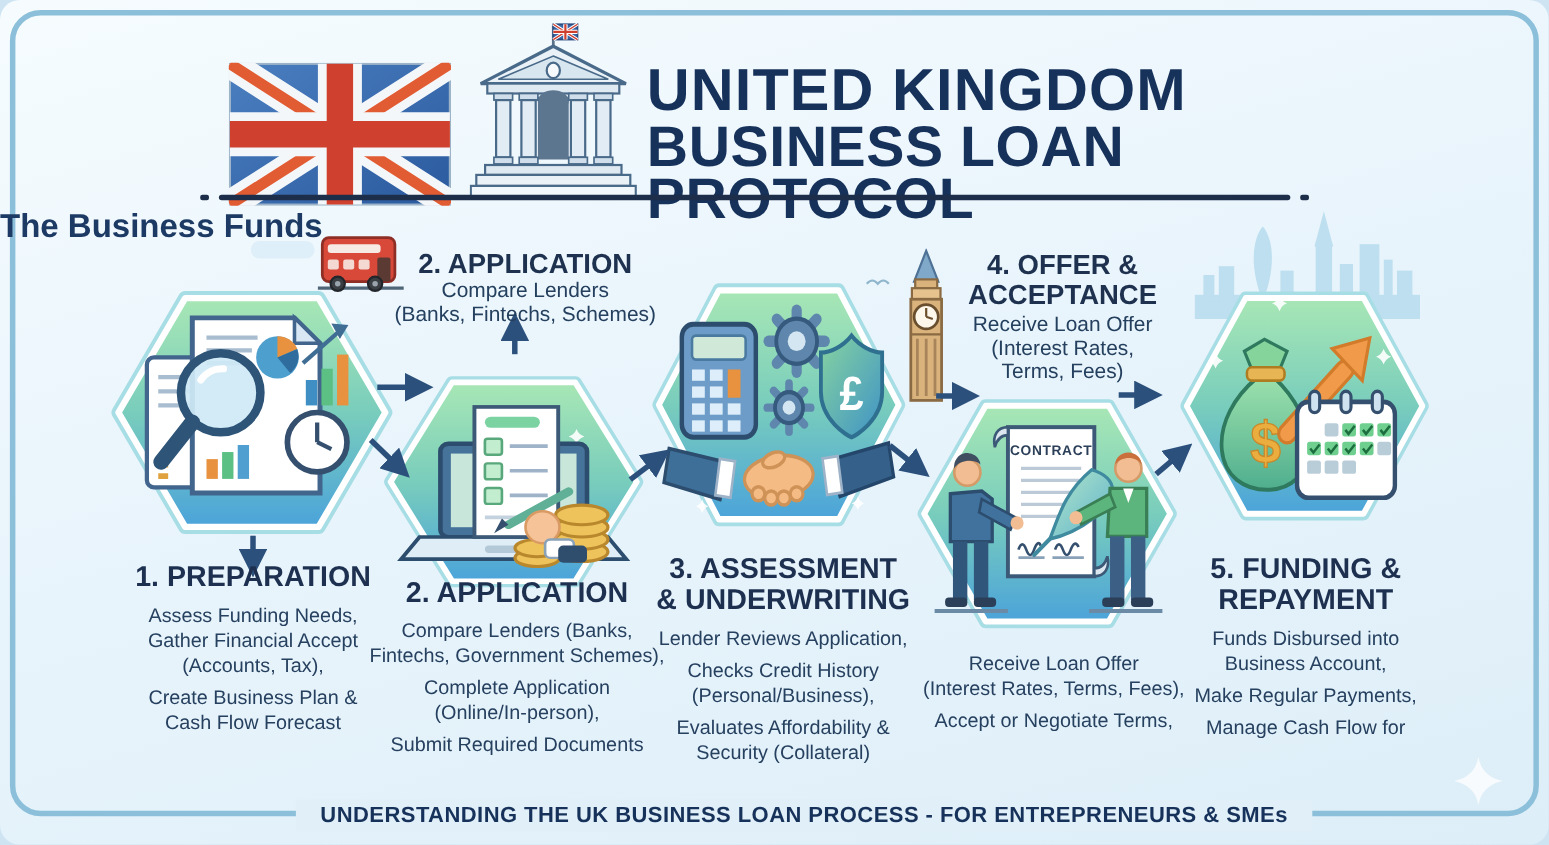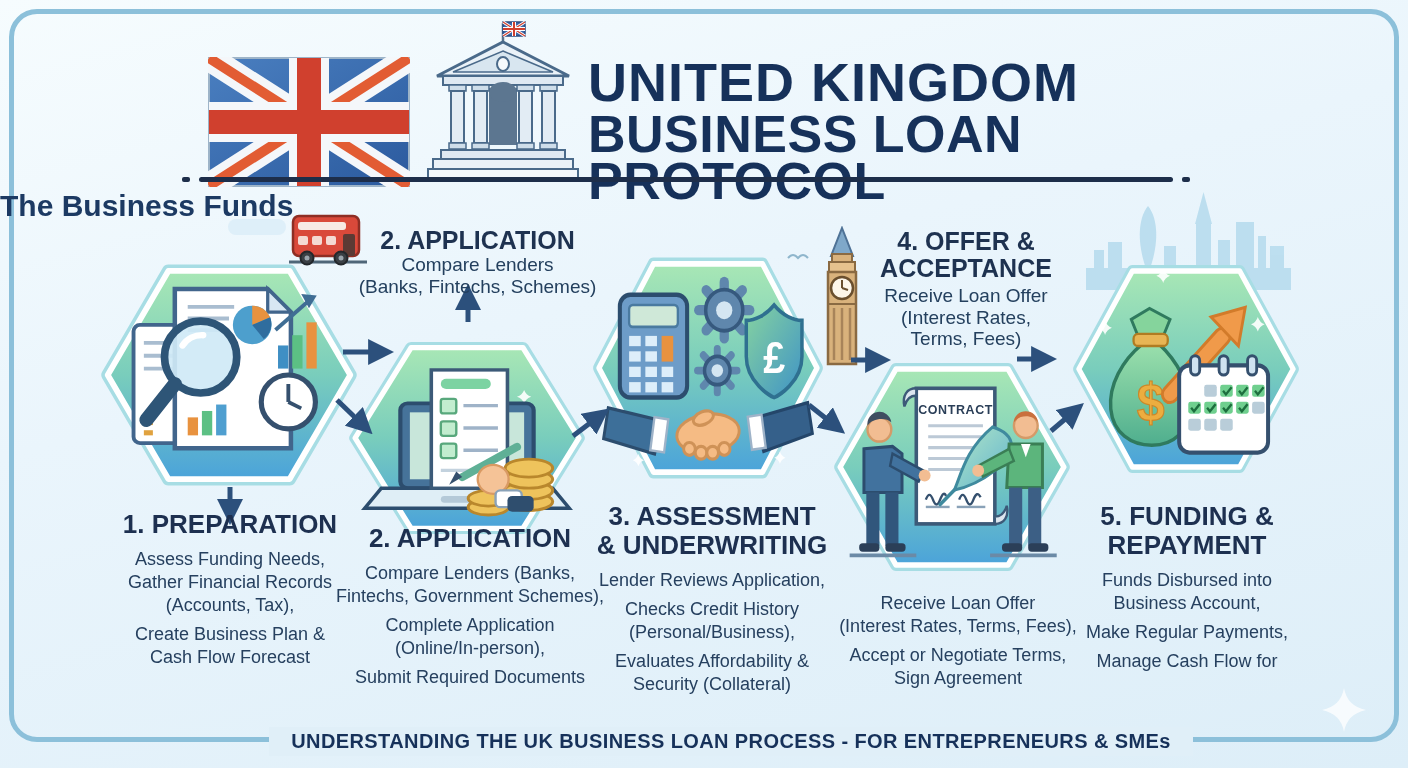--- a/index.html
+++ b/index.html
@@ -1,18 +1,18 @@
 <!DOCTYPE html>
 <html><head>
 <meta charset="utf-8">
 <style>
   html,body{margin:0;padding:0;background:#cfe4f2;}
   #page{position:relative;width:1408px;height:768px;overflow:hidden;
         font-family:"Liberation Sans",sans-serif;
-        background:linear-gradient(165deg,#f6fcfe 0%,#eaf5fc 40%,#ddeef8 100%);}
+        background:linear-gradient(165deg,#f6fcfe 0%,#eaf5fc 40%,#ddeef8 100%);border-radius:18px;}
   .frame{position:absolute;left:9px;top:9px;width:1390px;height:733px;
          border:5px solid #8cc0da;border-radius:28px;box-sizing:border-box;}
   .abs{position:absolute;}
   
   .title{position:absolute;left:588px;top:53px;width:600px;color:#16315a;}
   .title-l1{font-size:54px;font-weight:bold;letter-spacing:1px;line-height:58px;}
   .title-l2{font-size:52px;font-weight:bold;letter-spacing:.5px;line-height:47px;}
   .underline{position:absolute;left:182px;top:177px;width:1008px;display:flex;align-items:center;gap:9px;}
   .underline .dot{width:8px;height:5px;background:#1d2e4a;border-radius:2px;}
   .underline .rule{flex:1;height:5px;background:#1d2e4a;border-radius:3px;}
@@ -496,21 +496,21 @@
     <div class="tl-head">4. OFFER &amp;</div>
     <div class="tl-head">ACCEPTANCE</div>
     <div class="tl-line" style="margin-top:3px">Receive Loan Offer</div>
     <div class="tl-line">(Interest Rates,</div>
     <div class="tl-line">Terms, Fees)</div>
   </div>
 
   <div class="block" style="left:92px;top:510px;width:276px">
     <div class="bh">1. PREPARATION</div>
     <div class="line">Assess Funding Needs,</div>
-    <div class="line">Gather Financial Records</div>
+    <div class="line">Gather Financial Accept</div>
     <div class="line">(Accounts, Tax),</div>
     <div class="line gap">Create Business Plan &amp;</div>
     <div class="line">Cash Flow Forecast</div>
   </div>
 
   <div class="block" style="left:328px;top:524px;width:284px">
     <div class="bh">2. APPLICATION</div>
     <div class="line">Compare Lenders (Banks,</div>
     <div class="line">Fintechs, Government Schemes),</div>
     <div class="line gap">Complete Application</div>
@@ -525,21 +525,20 @@
     <div class="line gap">Checks Credit History</div>
     <div class="line">(Personal/Business),</div>
     <div class="line gap">Evaluates Affordability &amp;</div>
     <div class="line">Security (Collateral)</div>
   </div>
 
   <div class="block" style="left:826px;top:592px;width:264px">
     <div class="line">Receive Loan Offer</div>
     <div class="line">(Interest Rates, Terms, Fees),</div>
     <div class="line gap">Accept or Negotiate Terms,</div>
-    <div class="line">Sign Agreement</div>
   </div>
 
   <div class="block" style="left:1060px;top:502px;width:254px">
     <div class="bh" style="margin-bottom:0">5. FUNDING &amp;</div>
     <div class="bh">REPAYMENT</div>
     <div class="line">Funds Disbursed into</div>
     <div class="line">Business Account,</div>
     <div class="line gap">Make Regular Payments,</div>
     <div class="line gap">Manage Cash Flow for</div>
   </div>

